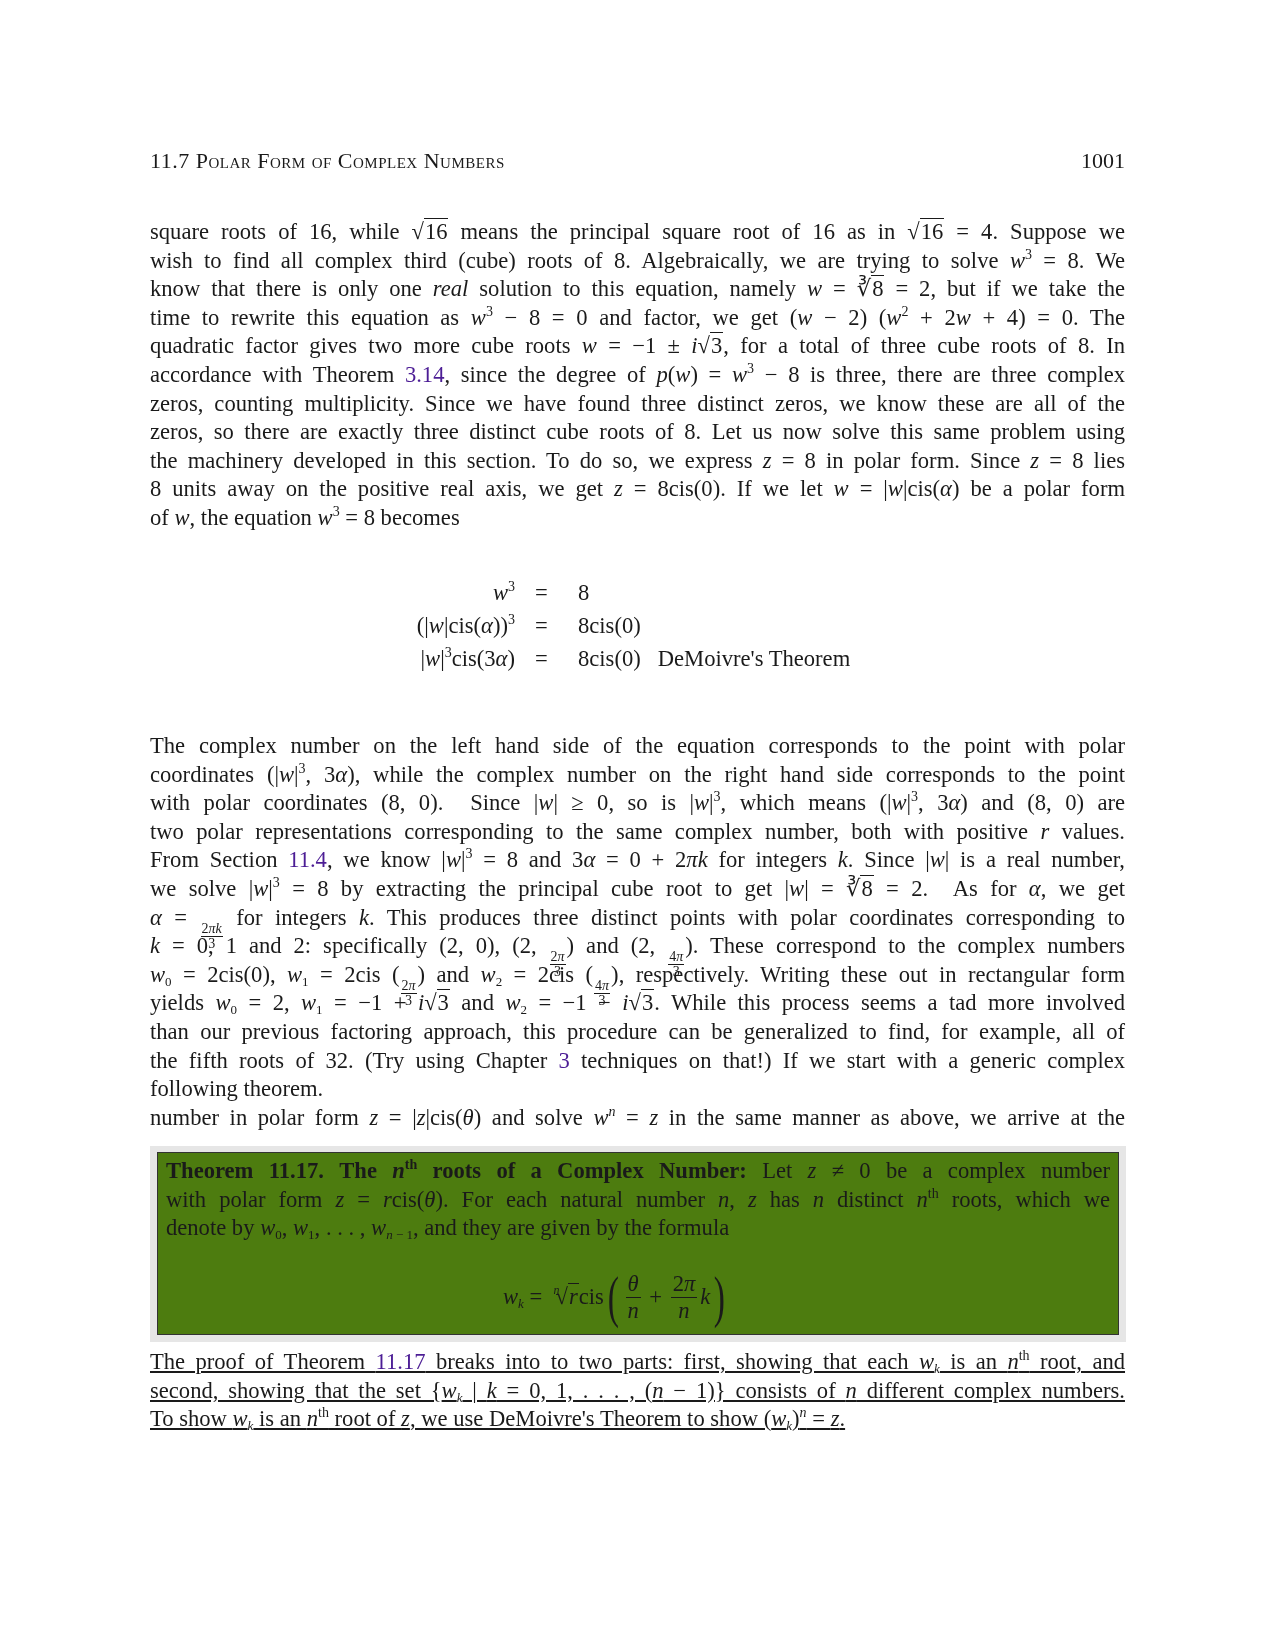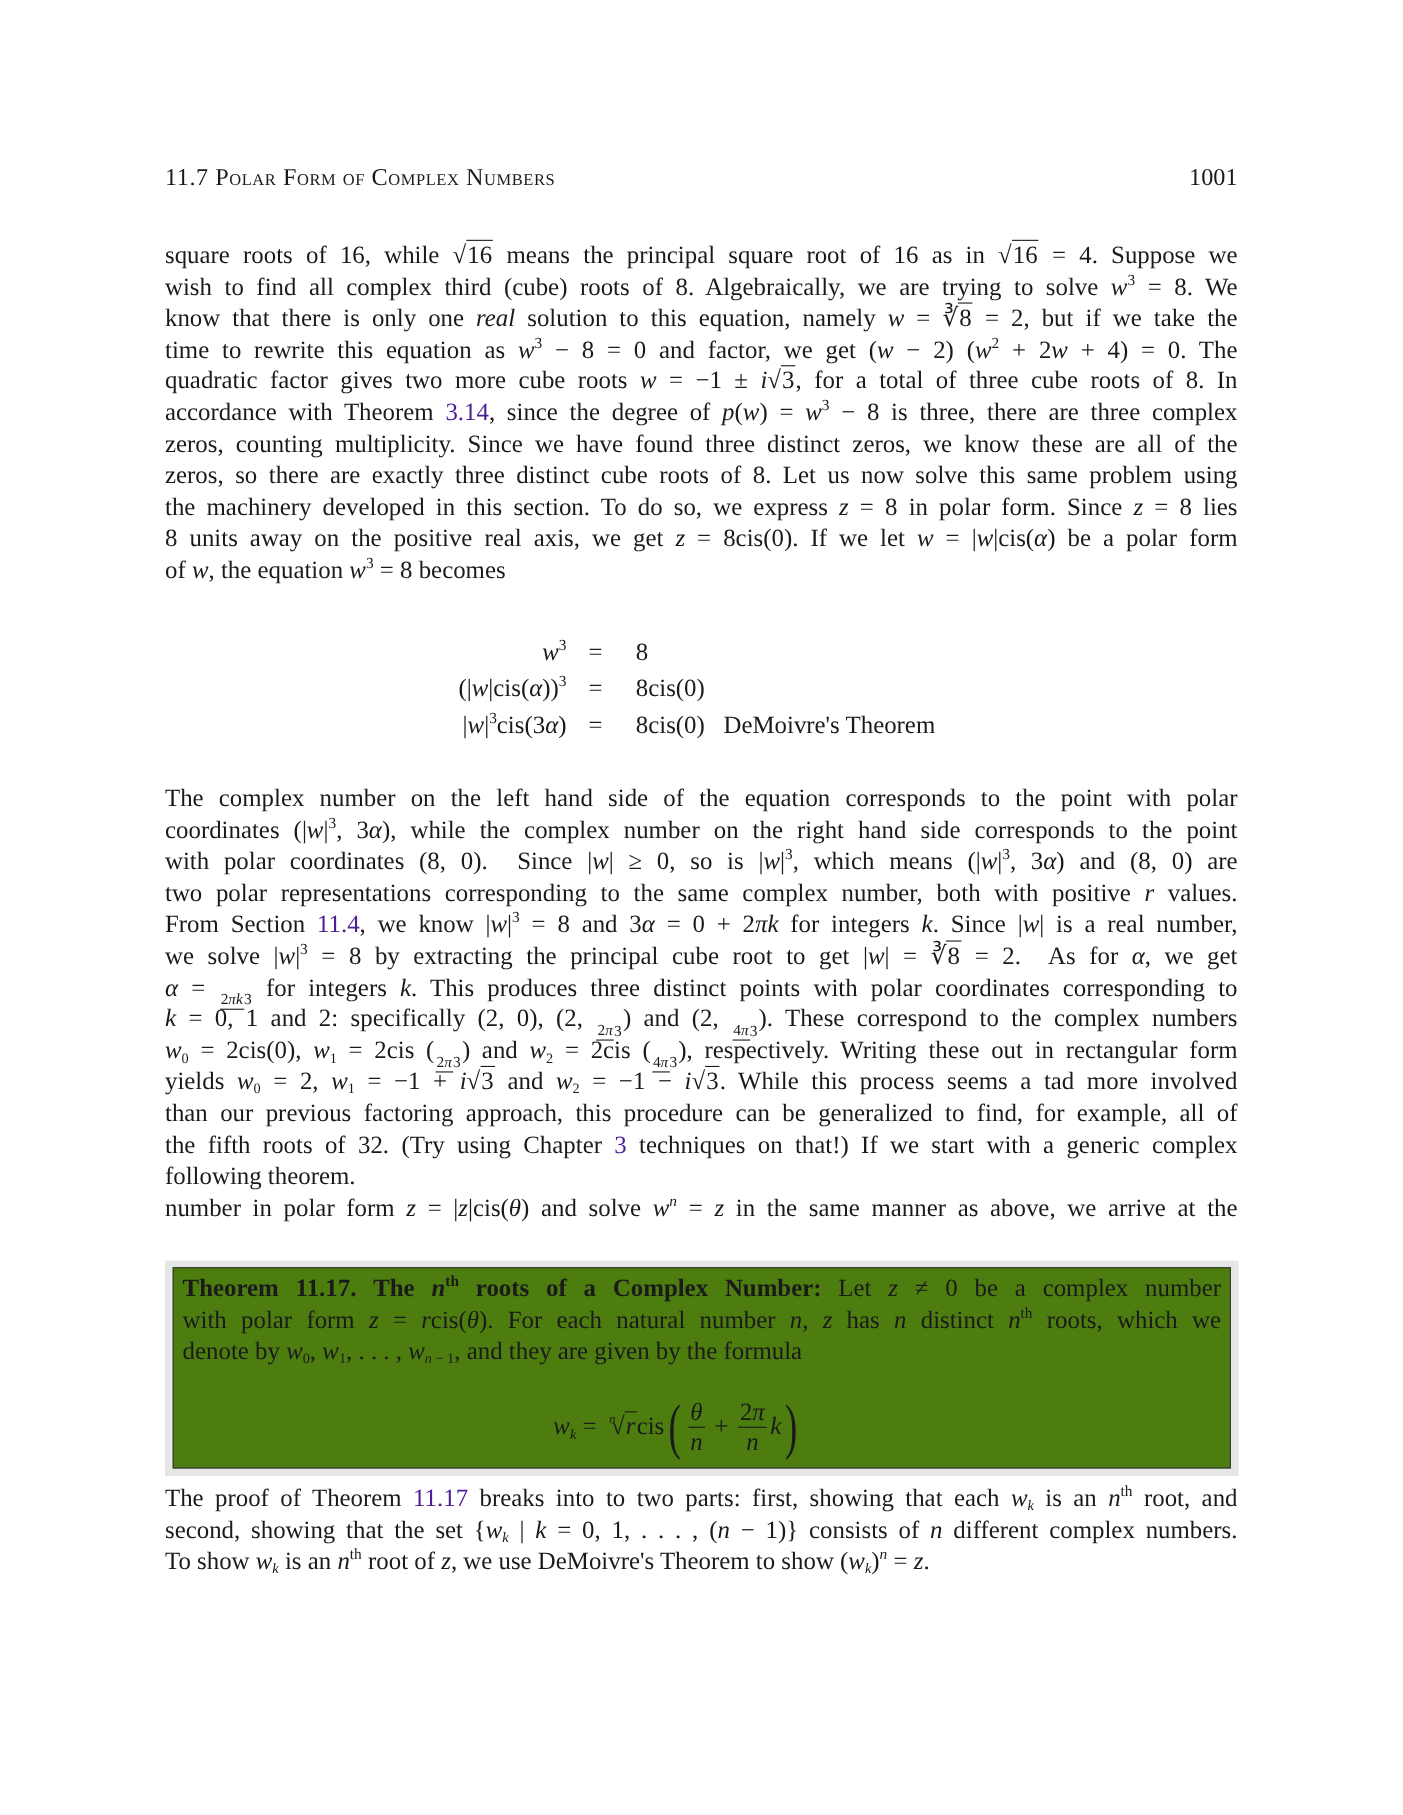--- a/index.html
+++ b/index.html
@@ -30,21 +30,21 @@
   .thm .line.last { text-align-last:left; }
   .thm b { font-weight:bold; }
   .formula { position:absolute; left:0; width:944px; top:108px; height:70px; font-family:"Liberation Serif",serif; font-size:22.6px; }
   .fwrap { position:absolute; left:345px; top:8px; white-space:nowrap; display:flex; align-items:center; }
   .frac { display:inline-flex; flex-direction:column; align-items:center; vertical-align:middle; margin:0 3px; }
   .frac .num { border-bottom:1.2px solid #1a1a1a; padding:0 2px; line-height:26px; }
   .frac .den { line-height:26px; }
   .bigp { font-size:56px; line-height:56px; transform:scaleX(0.6); display:inline-block; font-weight:100; }
   sup { font-size:14px; vertical-align:9px; line-height:0; }
   sub { font-size:13px; vertical-align:-4px; line-height:0; }
-  .sfrac { display:inline-flex; flex-direction:row; align-items:center; vertical-align:-8px; font-size:14px; line-height:14px; margin:0 1px;}
+  .sfrac { display:inline-flex; flex-direction:column; align-items:center; vertical-align:-8px; font-size:14px; line-height:14px; margin:0 1px;}
   .sfrac .n { border-bottom:1px solid #1a1a1a; padding:0 1px; }
   .rad { border-top:1.2px solid #1a1a1a; padding:0 1px; }
 </style>
 </head>
 <body>
 
 <div class="page">
 
   <div class="header">
     <span class="title">11.7 Polar Form of Complex Numbers</span>
@@ -76,21 +76,21 @@
       <span class="eq">=</span>
       <span class="rhs">8cis(0)</span>
     </div>
     <div class="row" style="top:66px;">
       <span class="lhs">|<i>w</i>|<sup>3</sup>cis(3<i>α</i>)</span>
       <span class="eq">=</span>
       <span class="rhs"><span>8cis(0)</span>&nbsp;&nbsp;&nbsp;<span>DeMoivre's Theorem</span></span>
     </div>
   </div>
 
-  <div class="para" style="top:712px;">
+  <div class="para" style="top:732px;">
     <span class="line">The complex number on the left hand side of the equation corresponds to the point with polar</span>
     <span class="line">coordinates (|<i>w</i>|<sup>3</sup>, 3<i>α</i>), while the complex number on the right hand side corresponds to the point</span>
     <span class="line">with polar coordinates (8, 0). &nbsp;Since |<i>w</i>| ≥ 0, so is |<i>w</i>|<sup>3</sup>, which means (|<i>w</i>|<sup>3</sup>, 3<i>α</i>) and (8, 0) are</span>
     <span class="line">two polar representations corresponding to the same complex number, both with positive <i>r</i> values.</span>
     <span class="line">From Section <a class="link">11.4</a>, we know |<i>w</i>|<sup>3</sup> = 8 and 3<i>α</i> = 0 + 2<i>πk</i> for integers <i>k</i>. Since |<i>w</i>| is a real number,</span>
     <span class="line">we solve |<i>w</i>|<sup>3</sup> = 8 by extracting the principal cube root to get |<i>w</i>| = ∛<span class="rad">8</span> = 2. &nbsp;As for <i>α</i>, we get</span>
     <span class="line"><i>α</i> = <span class="sfrac">
           <span class="n">2<i>πk</i></span>
           <span>3</span>
         </span> for integers <i>k</i>. This produces three distinct points with polar coordinates corresponding to</span>
@@ -136,17 +136,17 @@
       <span class="frac">
           <span class="num">2<i>π</i></span>
           <span class="den"><i>n</i></span>
         </span>
       <span><i>k</i></span>
       <span class="bigp">)</span>
     </div>
   </div>
 </div>
 
-<div class="para" style="left:150px; top:1348px;">
+<div class="para" style="left:150px; top:1348px;text-decoration:underline;">
   <span class="line">The proof of Theorem <a class="link">11.17</a> breaks into to two parts: first, showing that each <i>w</i><sub><i>k</i></sub> is an <i>n</i><sup>th</sup> root, and</span>
   <span class="line">second, showing that the set {<i>w</i><sub><i>k</i></sub> | <i>k</i> = 0, 1, . . . , (<i>n</i> − 1)} consists of <i>n</i> different complex numbers.</span>
   <span class="line last">To show <i>w</i><sub><i>k</i></sub> is an <i>n</i><sup>th</sup> root of <i>z</i>, we use DeMoivre's Theorem to show (<i>w</i><sub><i>k</i></sub>)<sup><i>n</i></sup> = <i>z</i>.</span>
 </div>
 
 </body></html>

